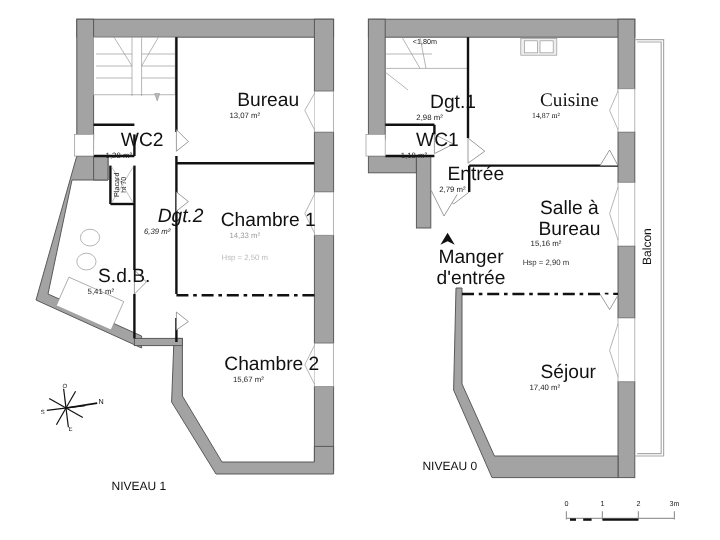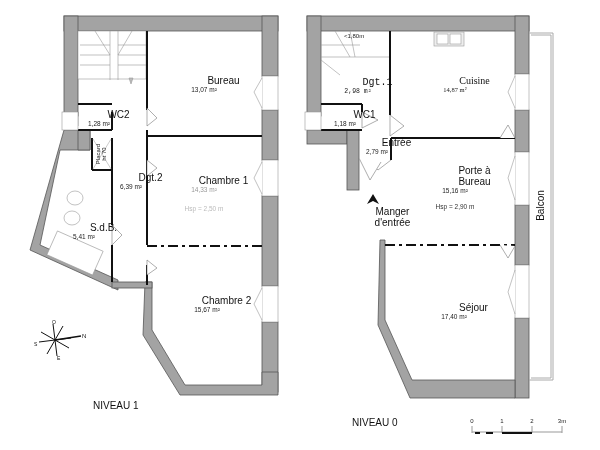--- a/index.html
+++ b/index.html
@@ -1,19 +1,19 @@
 <!DOCTYPE html>
 <html><head>
 <meta charset="utf-8">
 <style>
   html, body { margin:0; padding:0; background:#ffffff; }
   body { width:600px; height:450px; position:relative; overflow:hidden; font-family:"Liberation Sans", sans-serif; color:#111; }
   svg { position:absolute; left:0; top:0; }
   .lbl { position:absolute; text-align:center; white-space:nowrap; transform:translateX(-50%); line-height:1.1; }
-  .room-name { font-size:10px; color:#111;margin-left:39px; }
+  .room-name { font-size:16px; color:#111;margin-left:39px; }
   .room-area { font-size:6.5px; color:#222; }
   .room-hsp { font-size:6.5px; color:#333; }
   .level-title { position:absolute; font-size:10px; color:#111; }
   .vert { position:absolute; transform-origin:center; }
   .scale-lbl { position:absolute; font-size:6px; color:#222; transform:translateX(-50%); }
 </style>
 </head>
 <body>
 
 <svg width="600" height="450" viewBox="0 0 600 450">
@@ -185,21 +185,21 @@
   <div class="room-area">13,07 m²</div>
 </div>
 <div class="lbl" style="left:99px;top:109px;">
   <div class="room-name">WC2</div>
   <div class="room-area">1,28 m²</div>
 </div>
 <div class="vert" style="left:86px;top:148px;width:30px;transform:rotate(-90deg);text-align:center;">
   <div class="room-area" style="font-size:6px">Placard</div>
   <div class="room-area" style="font-size:6px">ht 70</div>
 </div>
-<div class="lbl" style="left:131px;top:172px;">
+<div class="lbl" style="left:131px;top:172px;font-style:italic;">
   <div class="room-name">Dgt.2</div>
   <div class="room-area">6,39 m²</div>
 </div>
 <div class="lbl" style="left:204px;top:175px;">
   <div class="room-name">Chambre 1</div>
   <div class="room-area" style="color:#999">14,33 m²</div>
   <div class="room-hsp" style="margin-top:12px;color:#bbb">Hsp = 2,50 m</div>
 </div>
 <div class="lbl" style="left:84px;top:222px;">
   <div class="room-name">S.d.B.</div>
@@ -210,49 +210,49 @@
   <div class="room-area">15,67 m²</div>
 </div>
 
 <span style="position:absolute;left:52px;top:319px;font-size:5px;">O</span>
 <span style="position:absolute;left:82px;top:333px;font-size:6px;">N</span>
 <span style="position:absolute;left:34px;top:341px;font-size:5px;">S</span>
 <span style="position:absolute;left:57px;top:355px;font-size:5px;">E</span>
 <div class="level-title" style="left:93px;top:400px;">NIVEAU 1</div>
 
 <span style="position:absolute;left:344px;top:33px;font-size:6px;color:#222;">&lt;1,80m</span>
-<div class="lbl" style="left:358px;top:77px;font-family:Liberation Mono, monospace;">
+<div class="lbl" style="left:358px;top:77px;">
   <div class="room-name">Dgt.1</div>
   <div class="room-area">2,98 m²</div>
 </div>
 <div class="lbl" style="left:455px;top:75px;font-family:Liberation Serif, serif;">
   <div class="room-name">Cuisine</div>
   <div class="room-area">14,87 m²</div>
 </div>
 <div class="lbl" style="left:345px;top:109px;">
   <div class="room-name">WC1</div>
   <div class="room-area">1,18 m²</div>
 </div>
 <div class="lbl" style="left:377px;top:137px;">
   <div class="room-name">Entrée</div>
   <div class="room-area">2,79 m²</div>
 </div>
 <div class="lbl" style="left:455px;top:165px;">
-  <div class="room-name">Porte à</div>
+  <div class="room-name">Salle à</div>
   <div class="room-name">Bureau</div>
   <div class="room-area">15,16 m²</div>
   <div class="room-hsp" style="margin-top:9px">Hsp = 2,90 m</div>
 </div>
 <div class="lbl" style="left:454px;top:302px;">
   <div class="room-name">Séjour</div>
   <div class="room-area">17,40 m²</div>
 </div>
 <div class="lbl" style="left:373px;top:206px;">
   <div class="room-name">Manger</div>
   <div class="room-name">d'entrée</div>
 </div>
 <div class="vert" style="left:520px;top:200px;width:40px;text-align:center;font-size:10px;transform:rotate(-90deg);">Balcon</div>
-<div class="level-title" style="left:352px;top:417px;">NIVEAU 0</div>
+<div class="level-title" style="left:352px;top:384px;">NIVEAU 0</div>
 
 <span class="scale-lbl" style="left:472px;top:418px;">0</span>
 <span class="scale-lbl" style="left:502px;top:418px;">1</span>
 <span class="scale-lbl" style="left:532px;top:418px;">2</span>
 <span class="scale-lbl" style="left:562px;top:418px;">3m</span>
 
 </body></html>

